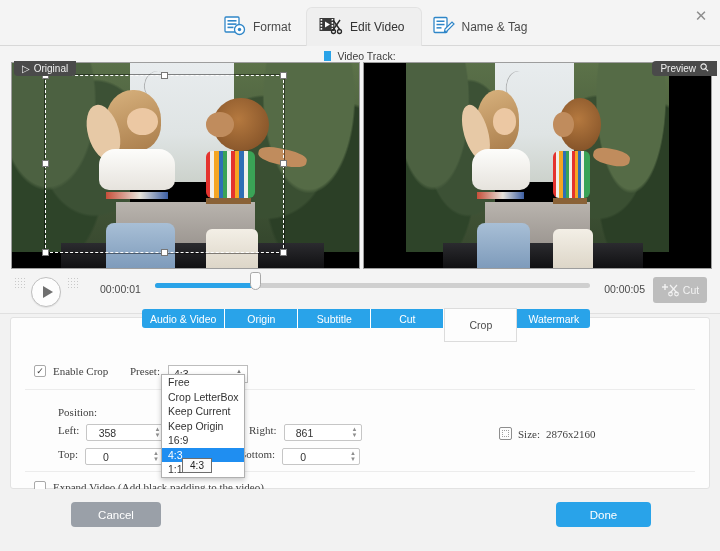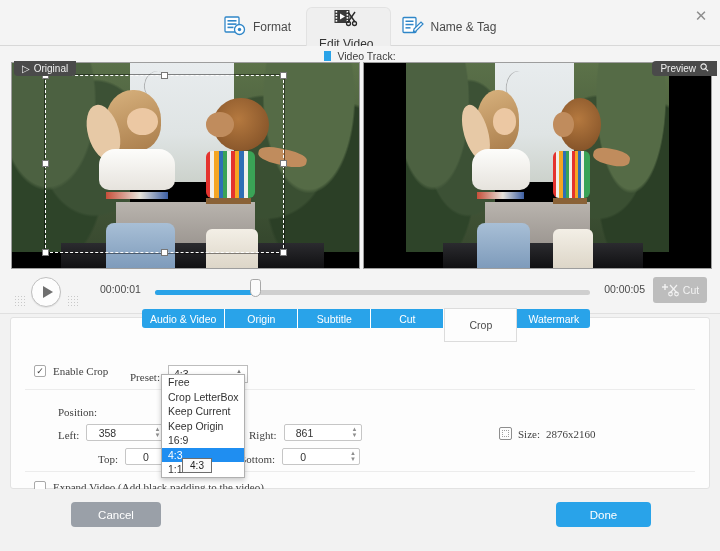--- a/index.html
+++ b/index.html
@@ -17,21 +17,21 @@
     position:absolute; left:0; top:0; width:720px; height:46px;
     background:#f4f4f4;
     border-bottom:1px solid #d8d8d8;
   }
   .tabs { position:absolute; left:212px; top:0; height:46px; display:flex; align-items:flex-end; }
   .tab {
     height:38px; display:flex; align-items:center; gap:7px;
     padding:0 16px 0 12px; cursor:pointer; position:relative;
     border-radius:5px 5px 0 0;
   }
-  .tab.active { background:#efefef; box-shadow: 0 0 0 1px #e2e2e2; flex-direction: column; }
+  .tab.active { background:#efefef; box-shadow: 0 0 0 1px #e2e2e2; }
   .tab-label { font-size:12px; color:#4a4a4a; }
   .tab.active .tab-label { color:#333; }
 
   .close-btn {
     position:absolute; right:8px; top:4px; width:22px; height:22px;
     display:flex; align-items:center; justify-content:center;
     cursor:pointer; color:#8d8d8d; font-size:15px; line-height:1;
   }
 
   
@@ -169,21 +169,21 @@
 
   .subtabs { position:absolute; left:131px; top:-9px; display:flex; }
   .subtab { height:19px; min-width:73px; padding:0 8px; background:#29a3e9; color:#fff;
       font-size:10.5px; display:flex; align-items:center; justify-content:center;
       cursor:pointer; border-right:1px solid #fff; }
   .subtab:first-child { border-radius:3px 0 0 3px; }
   .subtab:last-child { border-radius:0 3px 3px 0; border-right:none; }
   .subtab.active { background:#fdfdfd; color:#4b4b4b; border:1px solid #dcdcdc; height:34px; margin-top:-1px; }
 
   .crop-body { position:absolute; left:0; top:20px; right:0; bottom:0; }
-  .row { position:absolute; display:flex; align-items:flex-end; }
+  .row { position:absolute; display:flex; align-items:flex-start; }
 
   .cbx { width:12px; height:12px; border:1px solid #a9a9a9; background:#fff;
       border-radius:2px; display:inline-flex; align-items:center; justify-content:center;
       font-size:9px; color:#3c3c3c; cursor:pointer; }
   .lbl { font-size:11px; color:#3f3f3f;font-family:Liberation Serif, serif; }
 
   .spin { height:17px; border:1px solid #c6c6c6; background:#fff; border-radius:2px;
       display:flex; align-items:center; width:78px; position:relative; }
   .spin input { border:0; outline:0; width:40px; font-size:10.5px; color:#333;
       text-align:center; font-family:"Liberation Sans", sans-serif; background:transparent; }
@@ -456,21 +456,21 @@
       <span class="lbl">Right:</span>
       <span class="spin">
         <input readonly="" value="861" style="">
         <span class="spin-arrows">
             <span>▲</span>
             <span>▼</span>
           </span>
       </span>
     </div>
 
-    <div class="row" style="left:47px; top:110px; gap:7px;margin-left:40px;">
+    <div class="row" style="left:47px; top:110px; gap:7px;">
       <span class="lbl">Top:</span>
       <span class="spin">
         <input readonly="" value="0" style="">
         <span class="spin-arrows">
             <span>▲</span>
             <span>▼</span>
           </span>
       </span>
     </div>
 

